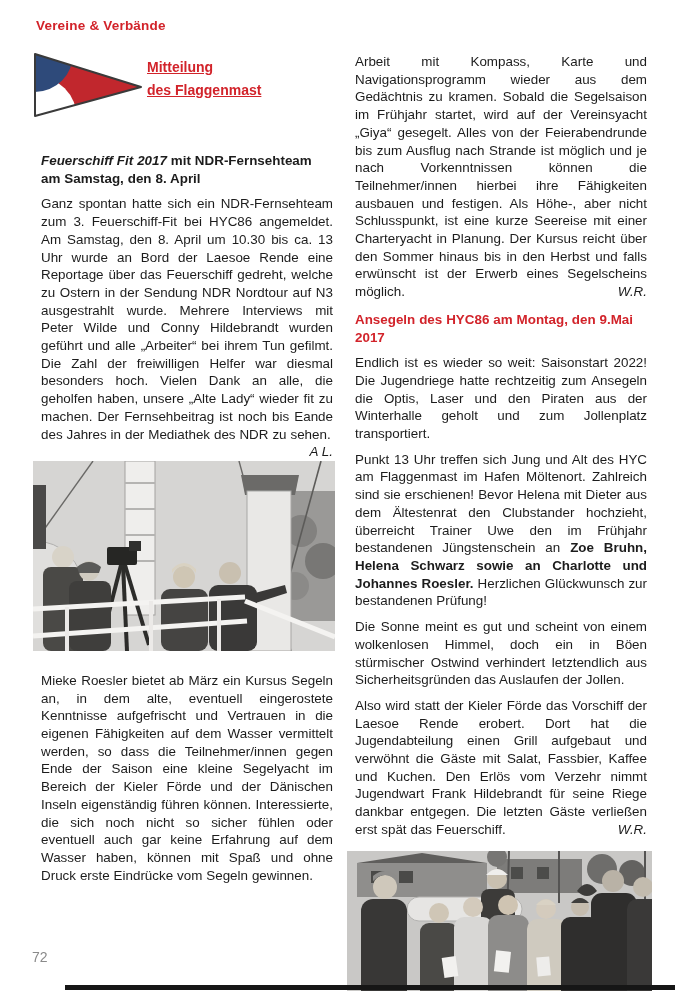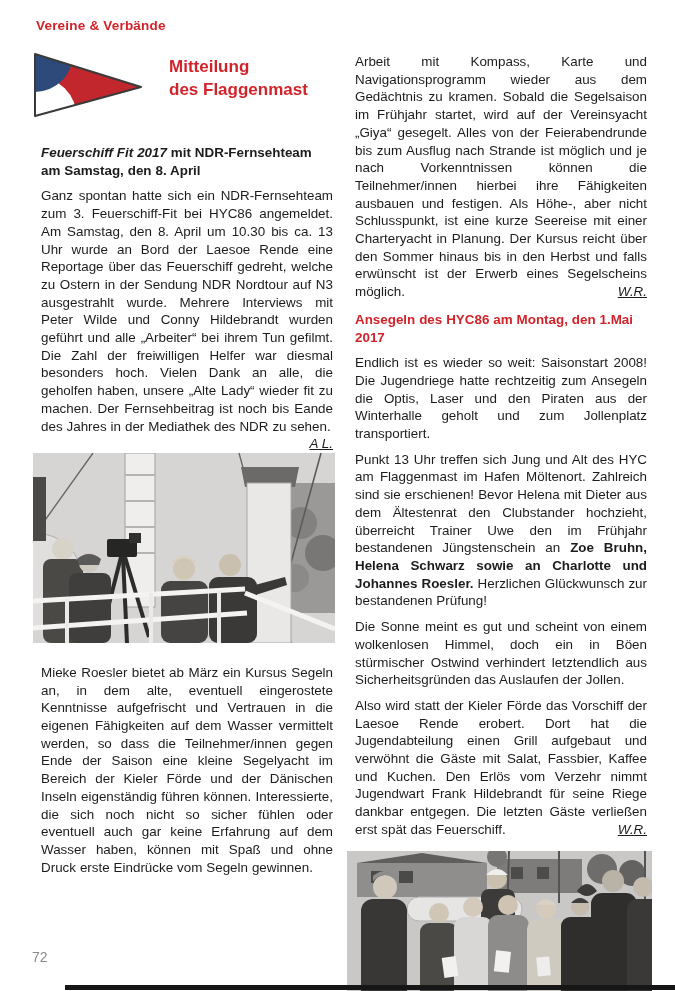--- a/index.html
+++ b/index.html
@@ -11,34 +11,34 @@
     position:relative;width:675px;height:991px;background:#fff;overflow:hidden;
     font-family:"Liberation Sans",sans-serif;color:var(--ink);
   }
   .section-label{
     position:absolute;left:36px;top:18px;
     font-size:13.5px;font-weight:bold;letter-spacing:.2px;color:var(--red);
   }
   .masthead{position:absolute;left:33px;top:52px;display:flex;align-items:flex-start;}
   .burgee{width:110px;height:66px;flex:0 0 auto;}
   .masthead-title{
-    margin-left:26px;padding-top:4px;
-    font-size:17px;line-height:22.5px;font-weight:bold;color:var(--red);
+    margin-left:4px;padding-top:4px;
+    font-size:14px;line-height:22.5px;font-weight:bold;color:var(--red);text-decoration:underline;
   }
   .col{
     position:absolute;width:308px;
     font-size:13.4px;line-height:17.7px;text-align:justify;
     word-spacing:.2px;
   }
-  .col-left{left:33px;top:136px;}
+  .col-left{left:33px;top:144px;}
   .col-right{left:347px;top:45px;}
   .col p{margin:8px;}
   .h-article{font-weight:bold;text-align:left;margin:0;}
   .h-article.red{color:var(--red);margin-top:10px;}
-  .sig{float:right;font-style:italic;padding-left:10px;text-decoration:underline;}
+  .sig{float:right;font-style:italic;padding-left:10px;}
   .photo{display:block;margin:7px 0 21px 0;}
   .photo.second{margin:12px 0 0 0;}
   .page-number{
     position:absolute;left:32px;top:949px;
     font-size:14px;font-weight:normal;color:#8a8a8a;
   }
   .bottom-bar{position:absolute;left:65px;right:0;bottom:1px;height:5px;background:#161616;}
 </style>
 </head>
 <body>
@@ -120,22 +120,22 @@
       <line x1="118" y1="140" x2="118" y2="190" stroke="#eceae8" stroke-width="4"></line>
       <line x1="186" y1="138" x2="186" y2="190" stroke="#eceae8" stroke-width="4"></line>
     </svg>
 
     <p>Mieke Roesler bietet ab März ein Kursus Segeln an, in dem alte, eventuell eingerostete Kenntnisse aufgefrischt und Vertrauen in die eigenen Fähigkeiten auf dem Wasser vermittelt werden, so dass die Teilnehmer/innen gegen Ende der Saison eine kleine Segelyacht im Bereich der Kieler Förde und der Dänischen Inseln eigenständig führen können. Interessierte, die sich noch nicht so sicher fühlen oder eventuell auch gar keine Erfahrung auf dem Wasser haben, können mit Spaß und ohne Druck erste Eindrücke vom Segeln gewinnen.</p>
   </div>
 
   <div class="col col-right">
     <p><span>Arbeit mit Kompass, Karte und Navigationsprogramm wieder aus dem Gedächtnis zu kramen. Sobald die Segelsaison im Frühjahr startet, wird auf der Vereinsyacht „Giya“ gesegelt. Alles von der Feierabendrunde bis zum Ausflug nach Strande ist möglich und je nach Vorkenntnissen können die Teilnehmer/innen hierbei ihre Fähigkeiten ausbauen und festigen. Als Höhe-, aber nicht Schlusspunkt, ist eine kurze Seereise mit einer Charteryacht in Planung. Der Kursus reicht über den Sommer hinaus bis in den Herbst und falls erwünscht ist der Erwerb eines Segelscheins möglich.</span> <span class="sig">W.R.</span></p>
 
-    <p class="h-article red">Ansegeln des HYC86 am Montag, den 1.Mai 2017</p>
-    <p>Endlich ist es wieder so weit: Saisonstart 2008! Die Jugendriege hatte rechtzeitig zum Ansegeln die Optis, Laser und den Piraten aus der Winterhalle geholt und zum Jollenplatz transportiert.</p>
+    <p class="h-article red">Ansegeln des HYC86 am Montag, den 9.Mai 2017</p>
+    <p>Endlich ist es wieder so weit: Saisonstart 2022! Die Jugendriege hatte rechtzeitig zum Ansegeln die Optis, Laser und den Piraten aus der Winterhalle geholt und zum Jollenplatz transportiert.</p>
     <p><span>Punkt 13 Uhr treffen sich Jung und Alt des HYC am Flaggenmast im Hafen Möltenort. Zahlreich sind sie erschienen! Bevor Helena mit Dieter aus dem Ältestenrat den Clubstander hochzieht, überreicht Trainer Uwe den im Frühjahr bestandenen Jüngstenschein an </span><b>Zoe Bruhn, Helena Schwarz sowie an Charlotte und Johannes Roesler.</b><span> Herzlichen Glückwunsch zur bestandenen Prüfung!</span></p>
     <p>Die Sonne meint es gut und scheint von einem wolkenlosen Himmel, doch ein in Böen stürmischer Ostwind verhindert letztendlich aus Sicherheitsgründen das Auslaufen der Jollen.</p>
     <p><span>Also wird statt der Kieler Förde das Vorschiff der Laesoe Rende erobert. Dort hat die Jugendabteilung einen Grill aufgebaut und verwöhnt die Gäste mit Salat, Fassbier, Kaffee und Kuchen. Den Erlös vom Verzehr nimmt Jugendwart Frank Hildebrandt für seine Riege dankbar entgegen. Die letzten Gäste verließen erst spät das Feuerschiff.</span> <span class="sig">W.R.</span></p>
 
     <svg class="photo second" width="305" height="183" viewBox="0 0 305 183" aria-hidden="true">
       <rect width="305" height="183" fill="#c9c8c6"></rect>
 
       <rect x="10" y="12" width="130" height="34" fill="#8f8e8c"></rect>
       <polygon points="10,12 75,2 140,12" fill="#5f5e5c"></polygon>
       <rect x="150" y="8" width="85" height="34" fill="#7d7c7a"></rect>

